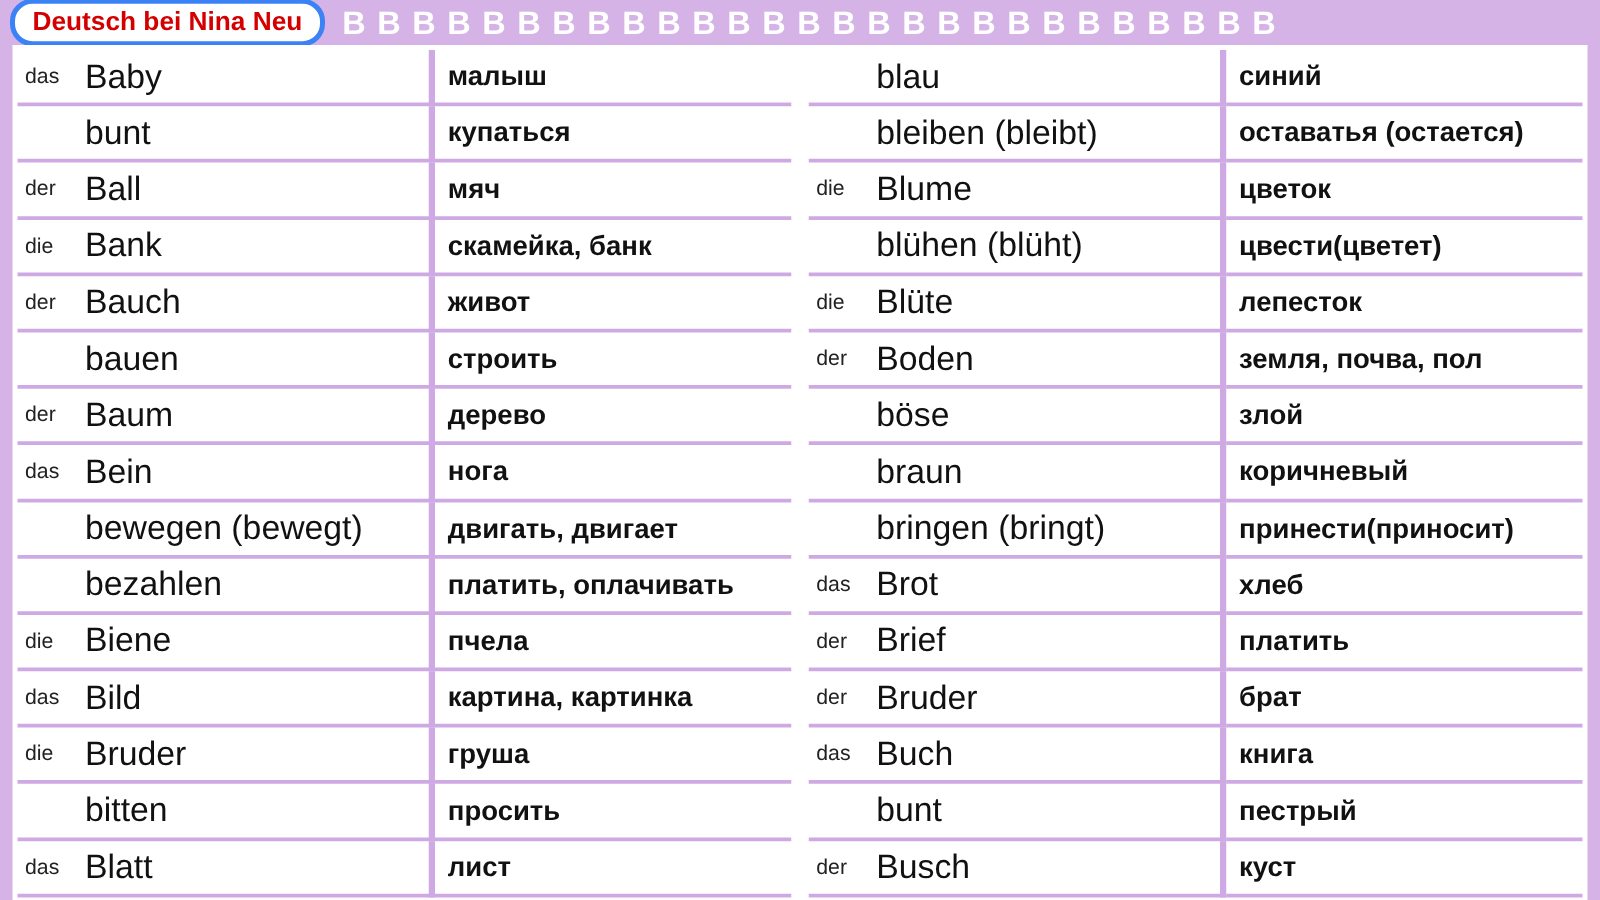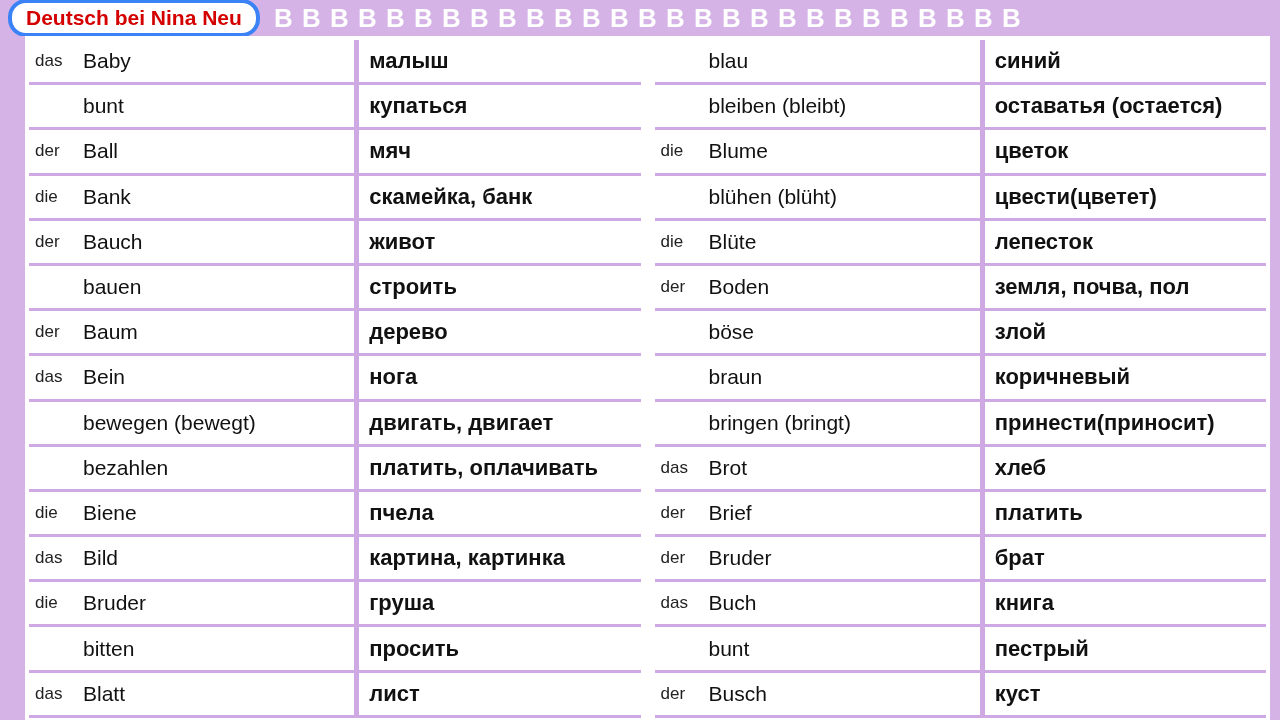--- a/index.html
+++ b/index.html
@@ -48,21 +48,20 @@
   .body {
     position: absolute;
     top: 36px;
     left: 10px;
     right: 10px;
     bottom: 0;
     background: #fff;
     display: flex;
     gap: 14px;
     padding: 4px 4px 0 4px;
-    margin-left: 15px;
   }
   .col {
     flex: 1 1 50%;
     display: flex;
     flex-direction: column;
   }
   .row {
     display: flex;
     height: 45.2px;
     align-items: stretch;
@@ -79,21 +78,21 @@
   }
   .article {
     width: 48px;
     font-size: 17px;
     color: #222;
     text-align: left;
     padding-right: 4px;
     flex: 0 0 48px;
   }
   .de-word {
-    font-size: 21px;
+    font-size: 27px;
   }
   .cell-ru {
     flex: 1 1 auto;
     display: flex;
     align-items: center;
     border-bottom: 3px solid #cfa9e3;
     padding-left: 10px;
     font-size: 22px;
     font-weight: bold;
     color: #111;

